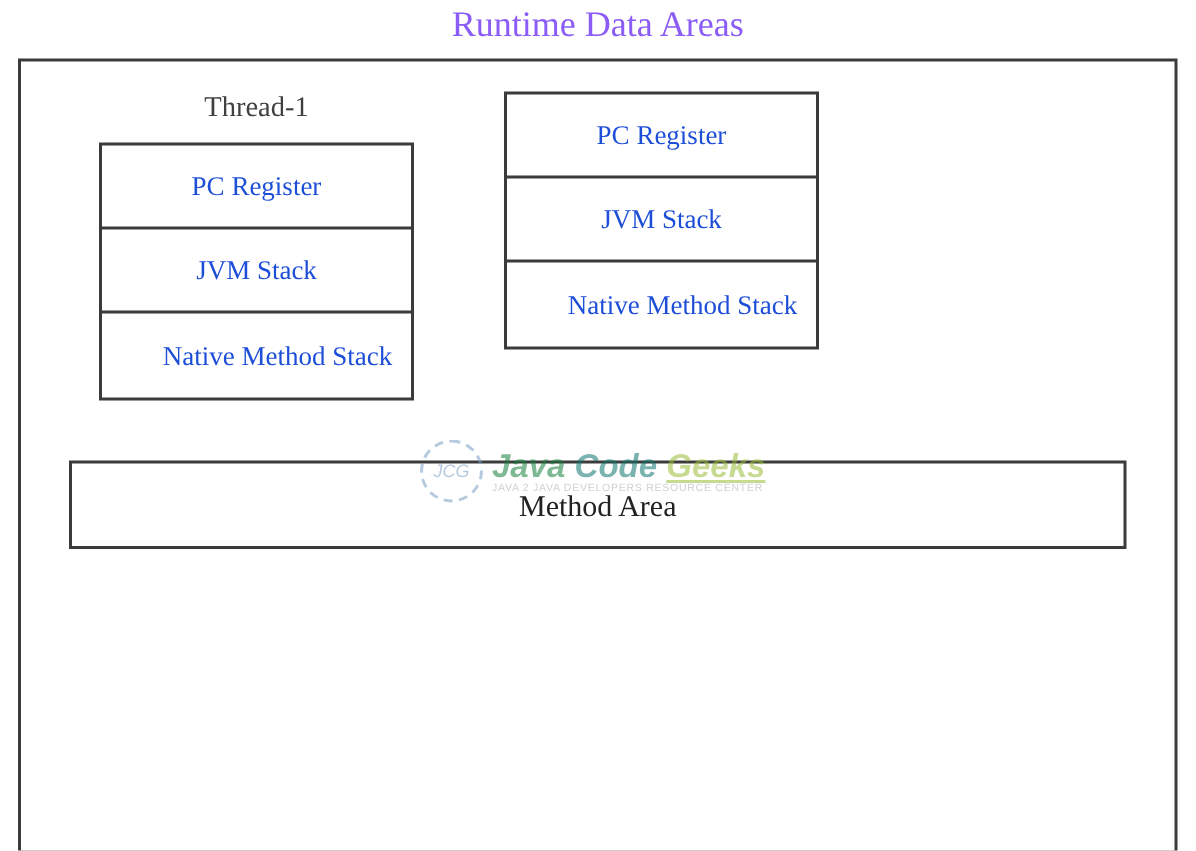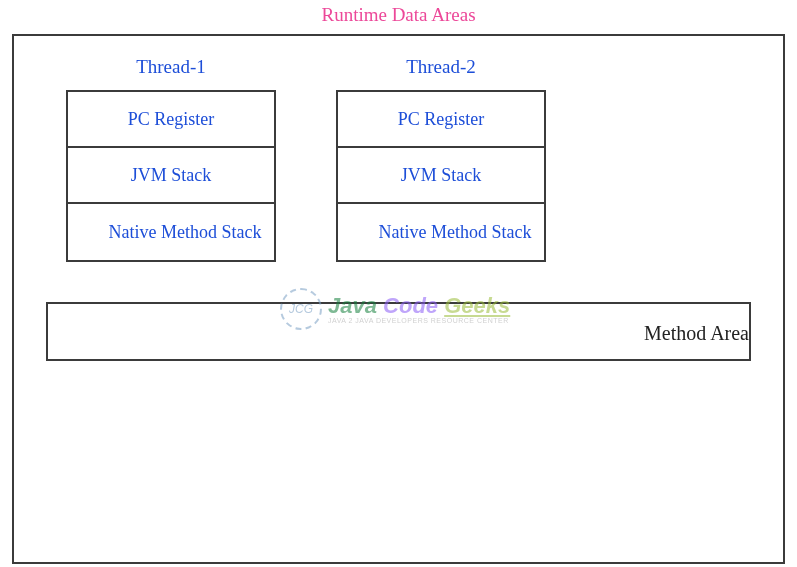--- a/index.html
+++ b/index.html
@@ -10,43 +10,43 @@
     body {
       font-family: Georgia, 'Times New Roman', serif;
       background: #ffffff;
       width: 797px;
       height: 567px;
       padding: 0;
       position: relative;
     }
     .title {
       text-align: center;
-      color: #ec4899;
-      font-size: 19px;
+      color: #8b5cf6;
+      font-size: 24px;
       padding: 4px 0 8px 0;
       font-weight: normal;
     }
     .outer-box {
       border: 2px solid #3b3b3b;
       margin: 0 12px;
       padding: 20px 24px 16px 24px;
       height: 530px;
       position: relative;
     }
     .threads-row {
       display: flex;
       gap: 60px;
       margin-left: 28px;
       margin-bottom: 40px;
     }
     .thread-col {
       width: 210px;
     }
     .thread-label {
-      color: #1d4ed8;
+      color: #404040;
       font-size: 19px;
       text-align: center;
       margin-bottom: 12px;
       font-weight: normal;
     }
     .stack-box {
       border: 2px solid #3b3b3b;
     }
     .stack-cell {
       border-bottom: 2px solid #3b3b3b;
@@ -68,21 +68,21 @@
       text-align: center;
     }
     .area-title {
       font-size: 20px;
       color: #222;
     }
     .method-area {
       border: 2px solid #3b3b3b;
       margin: 0 8px 0 8px;
       padding: 18px 0 14px 0;
-      text-align: right;
+      text-align: center;
     }
     .method-sub {
       font-size: 18px;
       margin-top: 24px;
       color: #222;
     }
     .watermark {
       position: absolute;
       top: 252px;
       left: 266px;
@@ -110,21 +110,21 @@
       display: flex;
       flex-direction: column;
       line-height: 1;
     }
     .wm-main {
       font-size: 22px;
       font-weight: bold;
       font-style: italic;
     }
     .wm-java { color: #15803d; }
-    .wm-code { color: #8b5cf6; }
+    .wm-code { color: #0f766e; }
     .wm-geeks { color: #9bbd3a; text-decoration: underline; }
     .wm-tag {
       font-size: 7px;
       color: #aaa;
       letter-spacing: 0.5px;
     }
   </style>
 </head>
 <body>
 
@@ -137,21 +137,20 @@
     <div class="thread-col">
       <div class="thread-label">Thread-1</div>
       <div class="stack-box">
         <div class="stack-cell">PC Register</div>
         <div class="stack-cell">JVM Stack</div>
         <div class="stack-cell">Native Method Stack</div>
       </div>
     </div>
 
     <div class="thread-col">
-      <div class="thread-label">Thread-2</div>
       <div class="stack-box">
         <div class="stack-cell">PC Register</div>
         <div class="stack-cell">JVM Stack</div>
         <div class="stack-cell">Native Method Stack</div>
       </div>
     </div>
 
   </div>
 
   <div class="watermark">

